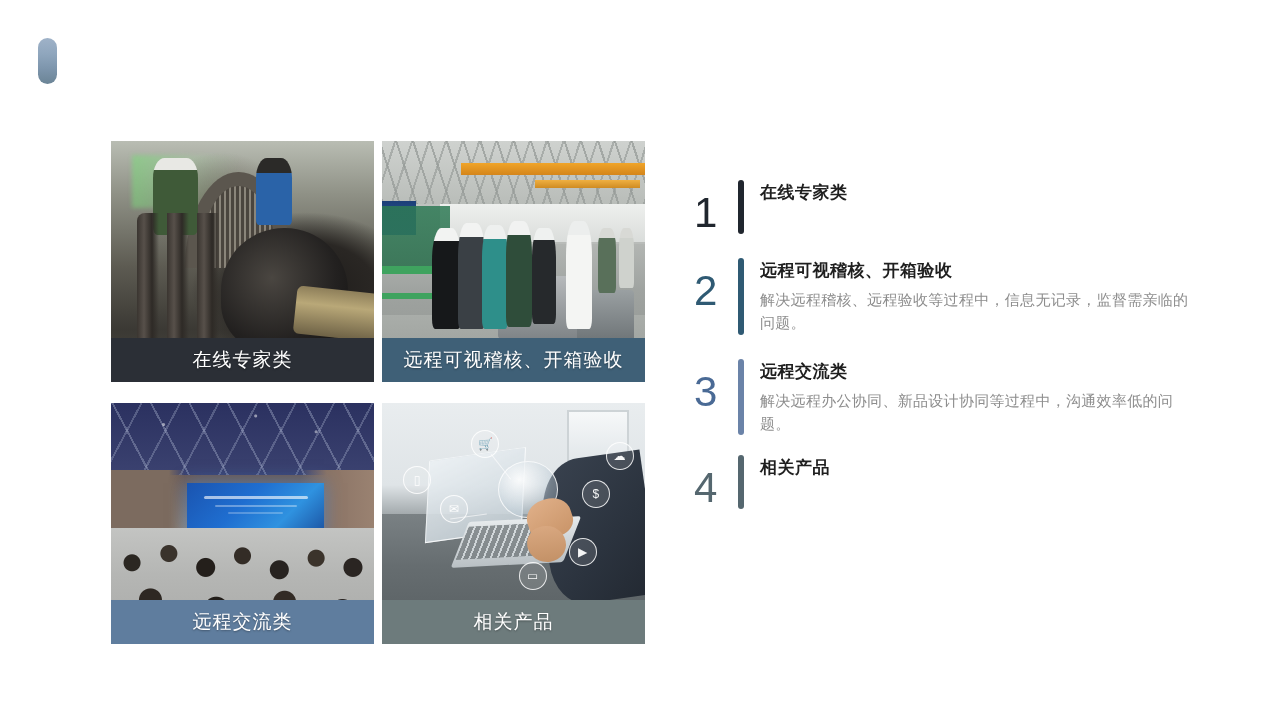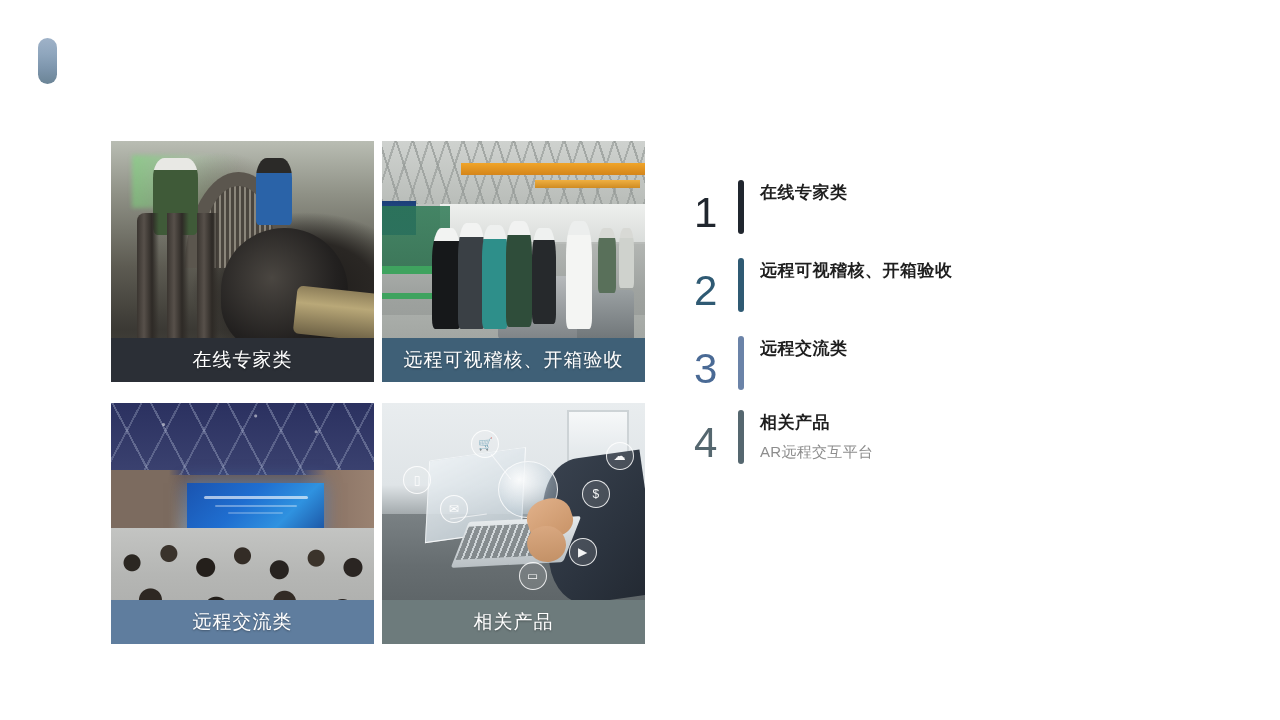--- a/index.html
+++ b/index.html
@@ -509,33 +509,34 @@
     <div class="item-body">
       <div class="item-title">在线专家类</div>
     </div>
   </div>
 
   <div class="list-item it2">
     <div class="num">2</div>
     <div class="vbar"></div>
     <div class="item-body">
       <div class="item-title">远程可视稽核、开箱验收</div>
+      <div class="item-desc">解决远程稽核、远程验收等过程中，信息无记录，监督需亲临的问题。</div>
     </div>
   </div>
 
   <div class="list-item it3">
     <div class="num">3</div>
     <div class="vbar"></div>
     <div class="item-body">
       <div class="item-title">远程交流类</div>
+      <div class="item-desc">解决远程办公协同、新品设计协同等过程中，沟通效率低的问题。</div>
     </div>
   </div>
 
   <div class="list-item it4">
     <div class="num">4</div>
     <div class="vbar"></div>
     <div class="item-body">
       <div class="item-title">相关产品</div>
-      <div class="item-desc">AR远程交互平台</div>
     </div>
   </div>
 
 </div>
 
 </body></html>

